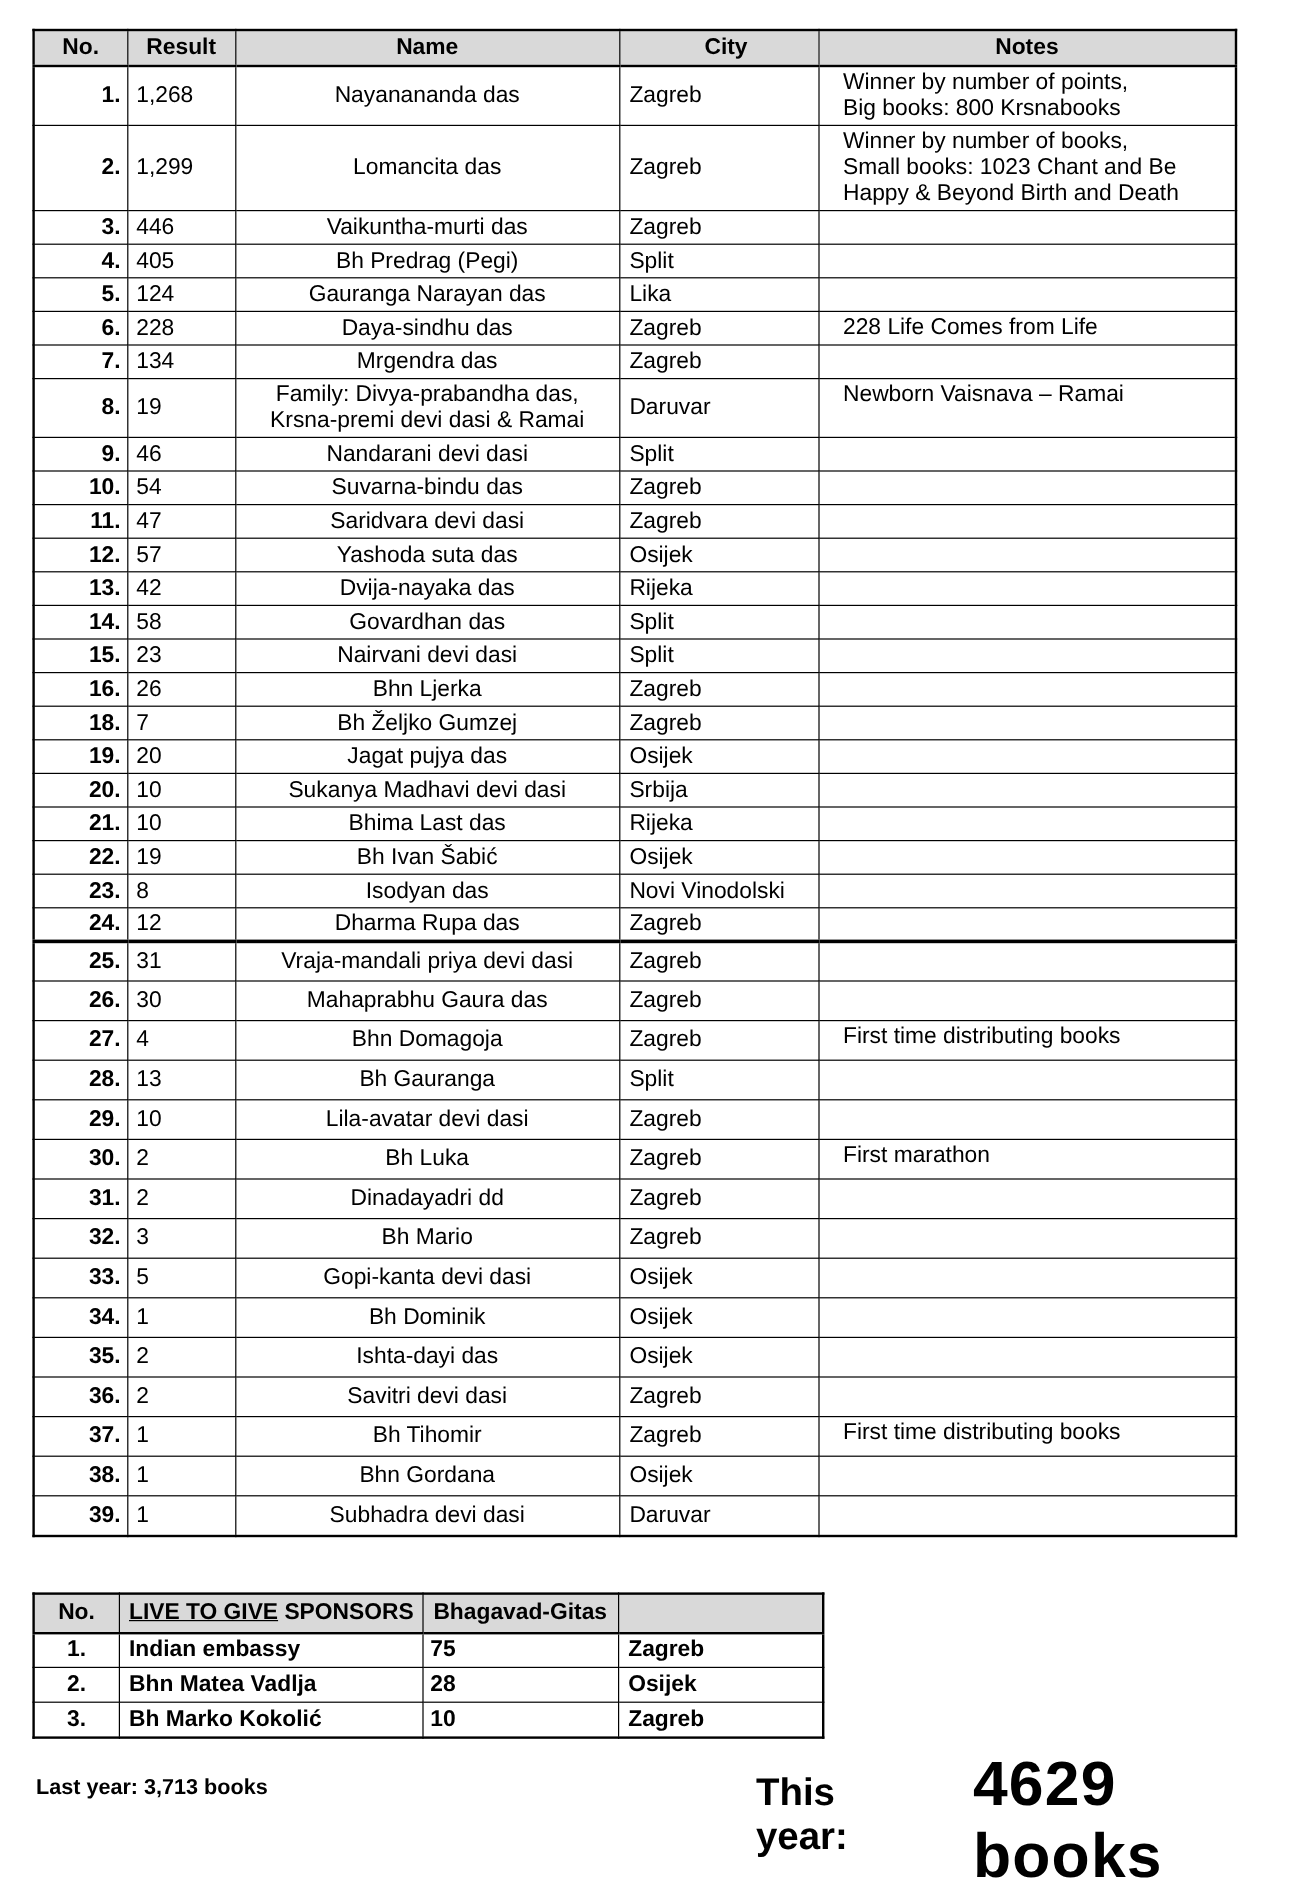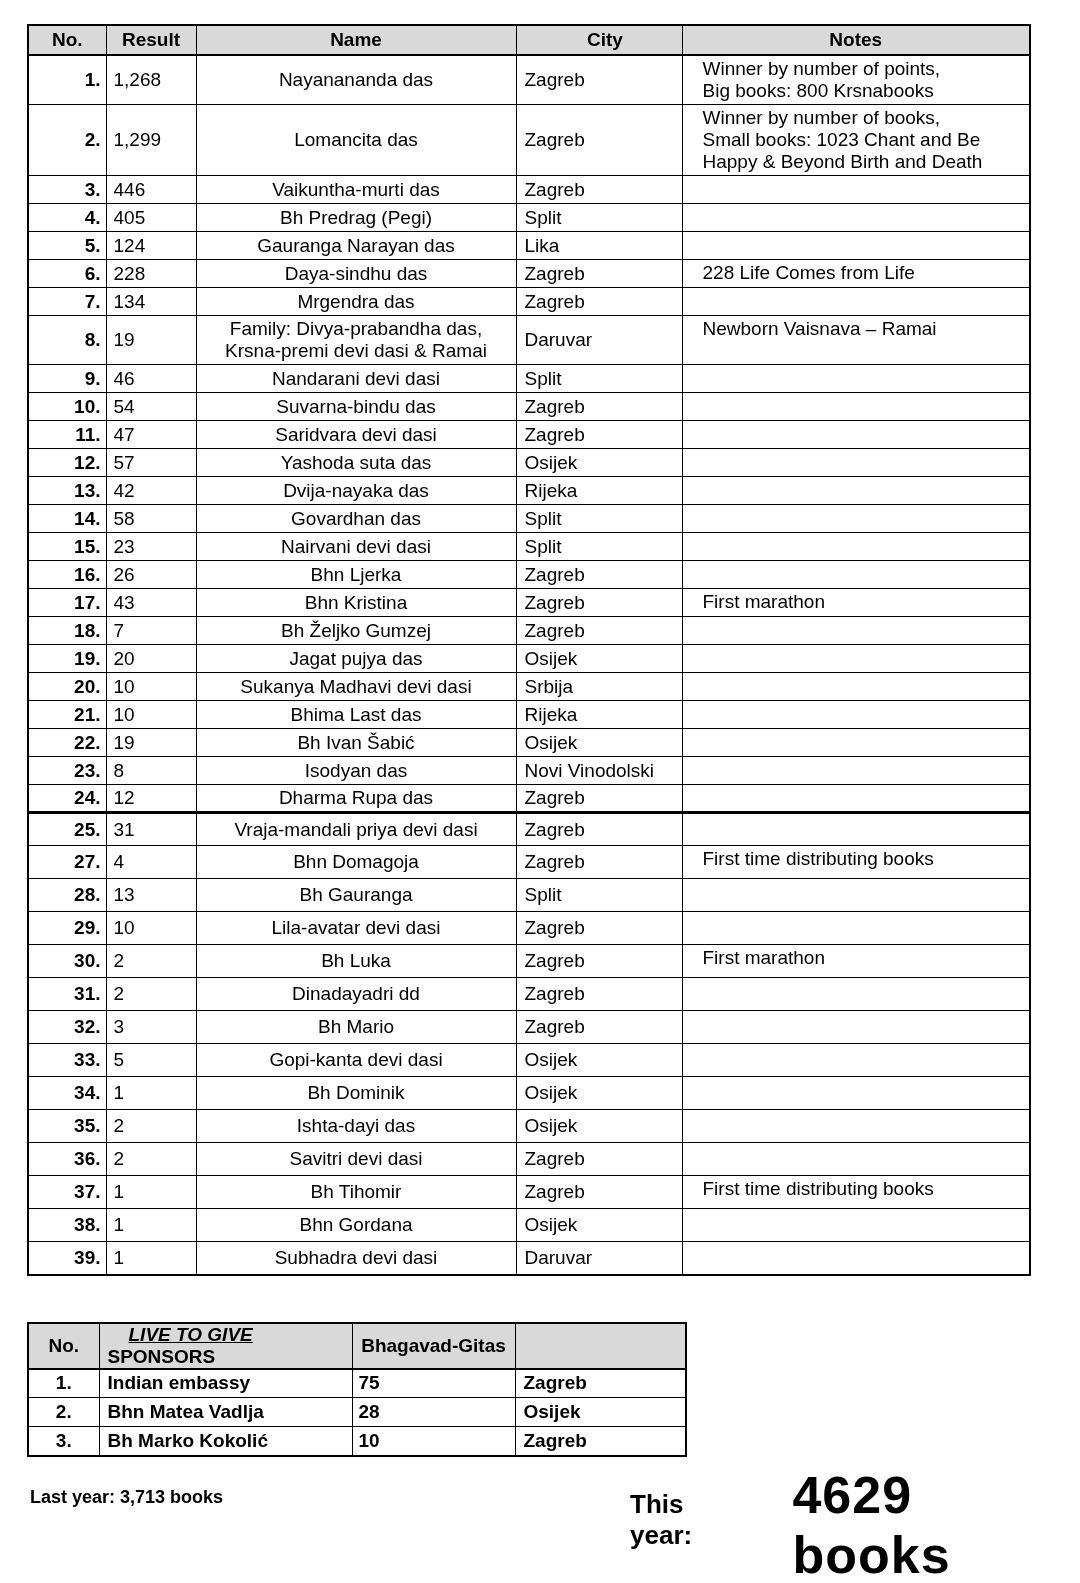--- a/index.html
+++ b/index.html
@@ -56,33 +56,33 @@
     height: 33px;
     text-align: center;
   }
   .sponsor-table th.s-sponsors { text-align: left; padding-left: 8px; }
   .sponsor-table tr { height: 29px; }
   .sponsor-table td { vertical-align: middle; padding: 2px 6px; }
   .sponsor-table td.s-no { text-align: center; }
   .sponsor-table td.s-name { text-align: left; padding-left: 8px; }
   .sponsor-table td.s-gitas { text-align: left; }
   .sponsor-table td.s-city { text-align: left; padding-left: 8px; }
-  .live-to-give { font-style: italic; text-decoration: underline; margin-left: 21px; }
+  .live-to-give { text-decoration: underline; }
 
   
   .footer { position: relative; height: 90px; margin-top: 8px; width: 1053px; }
   .last-year {
     position: absolute; left: 3px; top: 22px;
     font-size: 18px; font-weight: bold;
   }
   .this-year-group {
     position: absolute; left: 603px; top: 0;
     display: flex; align-items: baseline;
   }
-  .this-year-label { font-size: 26px; font-weight: bold; }
+  .this-year-label { font-size: 32px; font-weight: bold; }
   .this-year-value { font-size: 52px; font-weight: bold; margin-left: 42px; letter-spacing: 1px; }
 </style>
 </head>
 <body>
 
 <div class="page">
 
   <table class="main-table">
     <colgroup>
       <col style="width:78px">
@@ -211,27 +211,20 @@
           <td class="notes"></td>
         </tr>
         <tr>
           <td class="no">16.</td>
           <td class="result">26</td>
           <td class="name">Bhn Ljerka</td>
           <td class="city">Zagreb</td>
           <td class="notes"></td>
         </tr>
         <tr>
-          <td class="no">17.</td>
-          <td class="result">43</td>
-          <td class="name">Bhn Kristina</td>
-          <td class="city">Zagreb</td>
-          <td class="notes">First marathon</td>
-        </tr>
-        <tr>
           <td class="no">18.</td>
           <td class="result">7</td>
           <td class="name">Bh Željko Gumzej</td>
           <td class="city">Zagreb</td>
           <td class="notes"></td>
         </tr>
         <tr>
           <td class="no">19.</td>
           <td class="result">20</td>
           <td class="name">Jagat pujya das</td>
@@ -270,20 +263,27 @@
           <td class="no">24.</td>
           <td class="result">12</td>
           <td class="name">Dharma Rupa das</td>
           <td class="city">Zagreb</td>
           <td class="notes"></td>
         </tr>
         <tr class="tall page-break">
           <td class="no">25.</td>
           <td class="result">31</td>
           <td class="name">Vraja-mandali priya devi dasi</td>
+          <td class="city">Zagreb</td>
+          <td class="notes"></td>
+        </tr>
+        <tr class="tall">
+          <td class="no">26.</td>
+          <td class="result">30</td>
+          <td class="name">Mahaprabhu Gaura das</td>
           <td class="city">Zagreb</td>
           <td class="notes"></td>
         </tr>
         <tr class="tall">
           <td class="no">27.</td>
           <td class="result">4</td>
           <td class="name">Bhn Domagoja</td>
           <td class="city">Zagreb</td>
           <td class="notes">First time distributing books</td>
         </tr>

